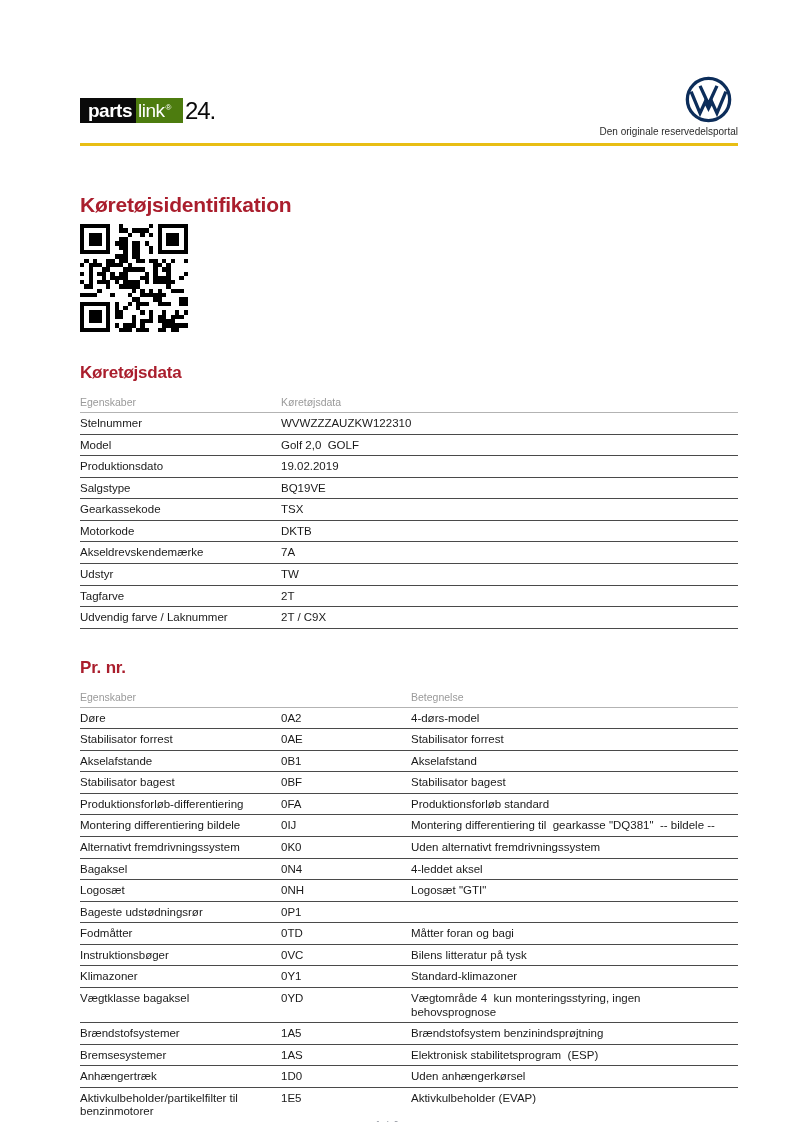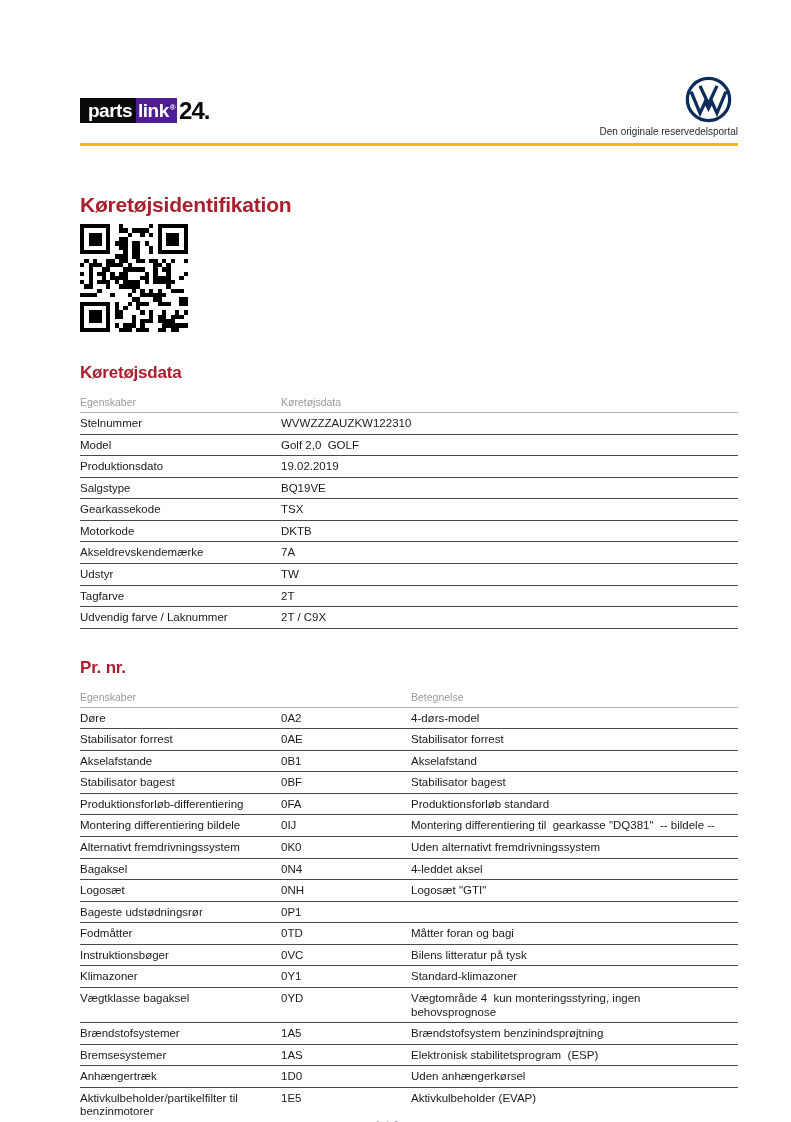--- a/index.html
+++ b/index.html
@@ -9,26 +9,26 @@
     font-family:"Liberation Sans", sans-serif; color:#1a1a1a;
     padding:67px 53px 0 80px; overflow:hidden;margin-top:31px;
   }
   
   .logo-row { display:flex; align-items:stretch; height:25px; }
   .lg-black {
     background:#0a0a0a; color:#fff; font-size:19px; font-weight:600;
     padding:1px 4px 0 8px; display:flex; align-items:center; letter-spacing:-0.5px;
   }
   .lg-gray {
-    background:#4c1d95; color:#fff; font-size:19px; font-weight:700;
-    padding:1px 2px 0 2px; display:flex; align-items:center; letter-spacing:-0.5px;
+    background:#4d7c0f; color:#fff; font-size:19px; font-weight:400;
+    padding:1px 12px 0 2px; display:flex; align-items:center; letter-spacing:-0.5px;
   }
   .lg-gray sup { font-size:8px; vertical-align:top; margin:-8px 0 0 1px; }
   .lg-24 {
-    color:#0a0a0a; font-size:24px; font-weight:bold; letter-spacing:-1px;
+    color:#0a0a0a; font-size:24px; font-weight:normal; letter-spacing:-1px;
     margin-left:2px; line-height:25px;
   }
   .tagline { font-size:10px; color:#2b2b2b; margin-top:3px;text-align:right; }
   .rule { height:3px; background:#e8be14; margin-top:6px; }
   .vw { position:absolute; top:45px; right:59px; width:47px; height:47px; }
   
   .title { font-size:21px; font-weight:600; color:#aa1e2d; margin-top:47px; letter-spacing:-0.2px; }
   .qr { margin-top:7px; width:108px; height:108px; }
   
   .sec-h { font-size:17px; font-weight:600; color:#aa1e2d; letter-spacing:-0.2px; }

